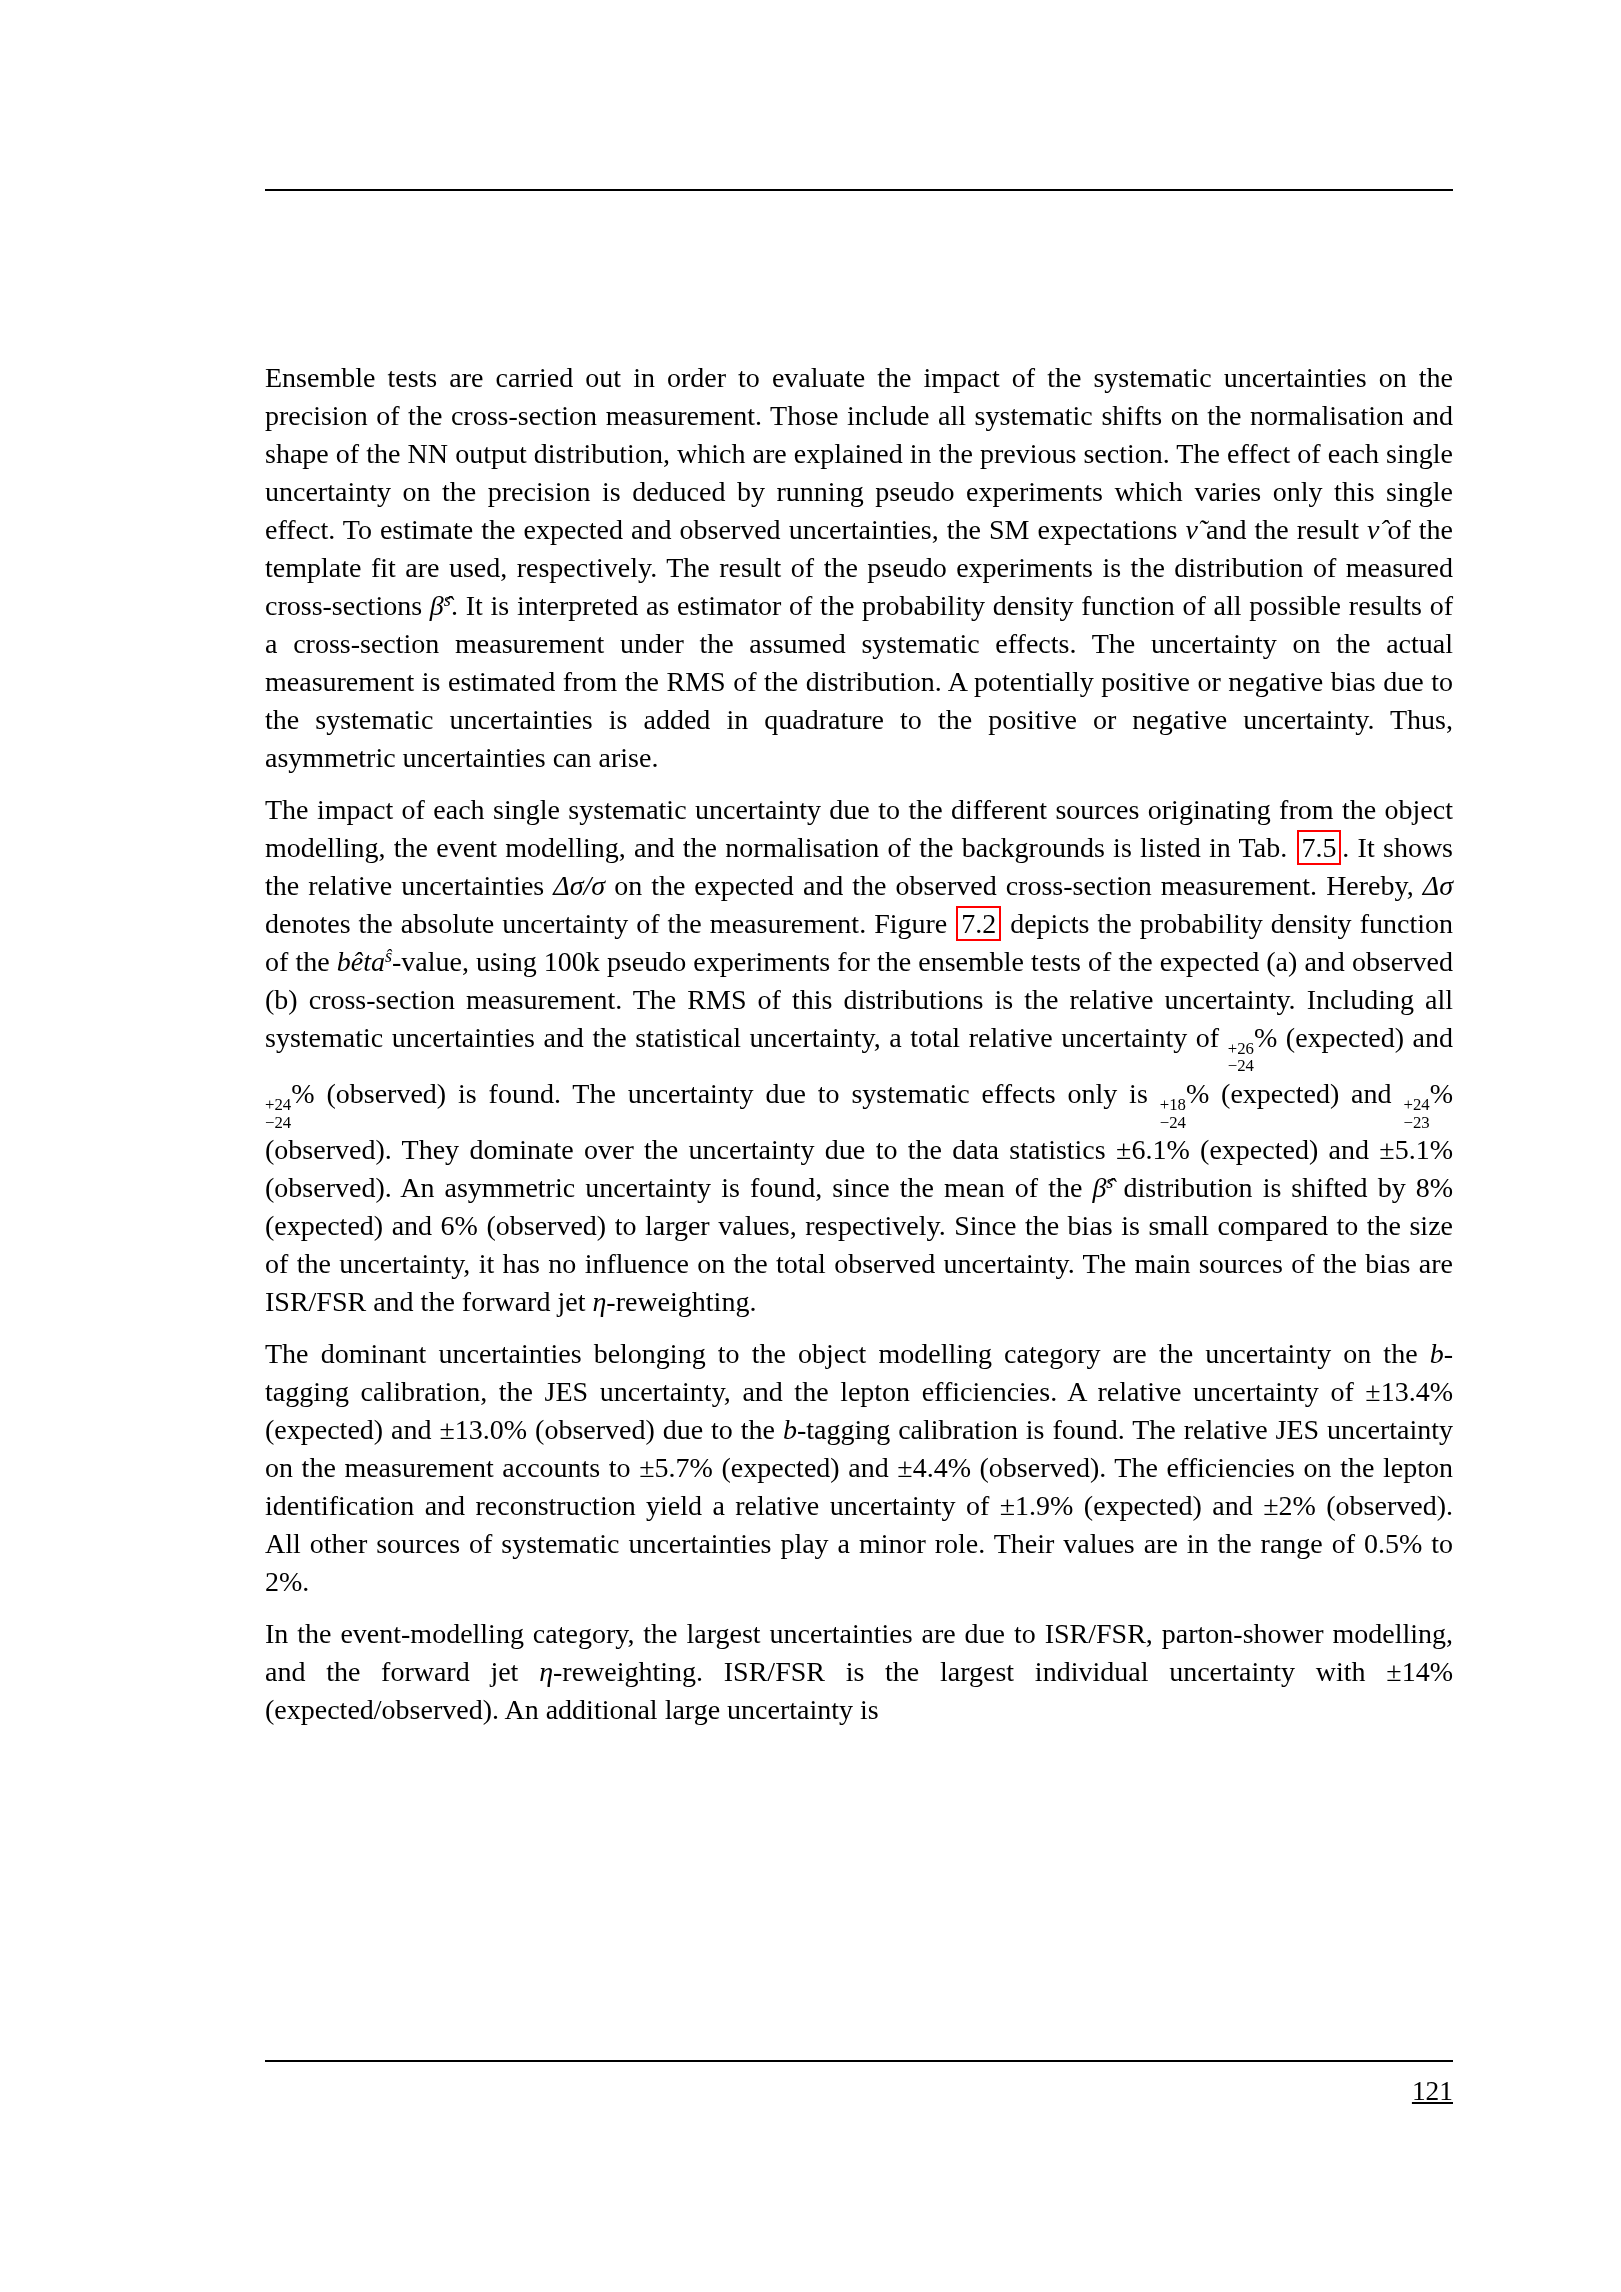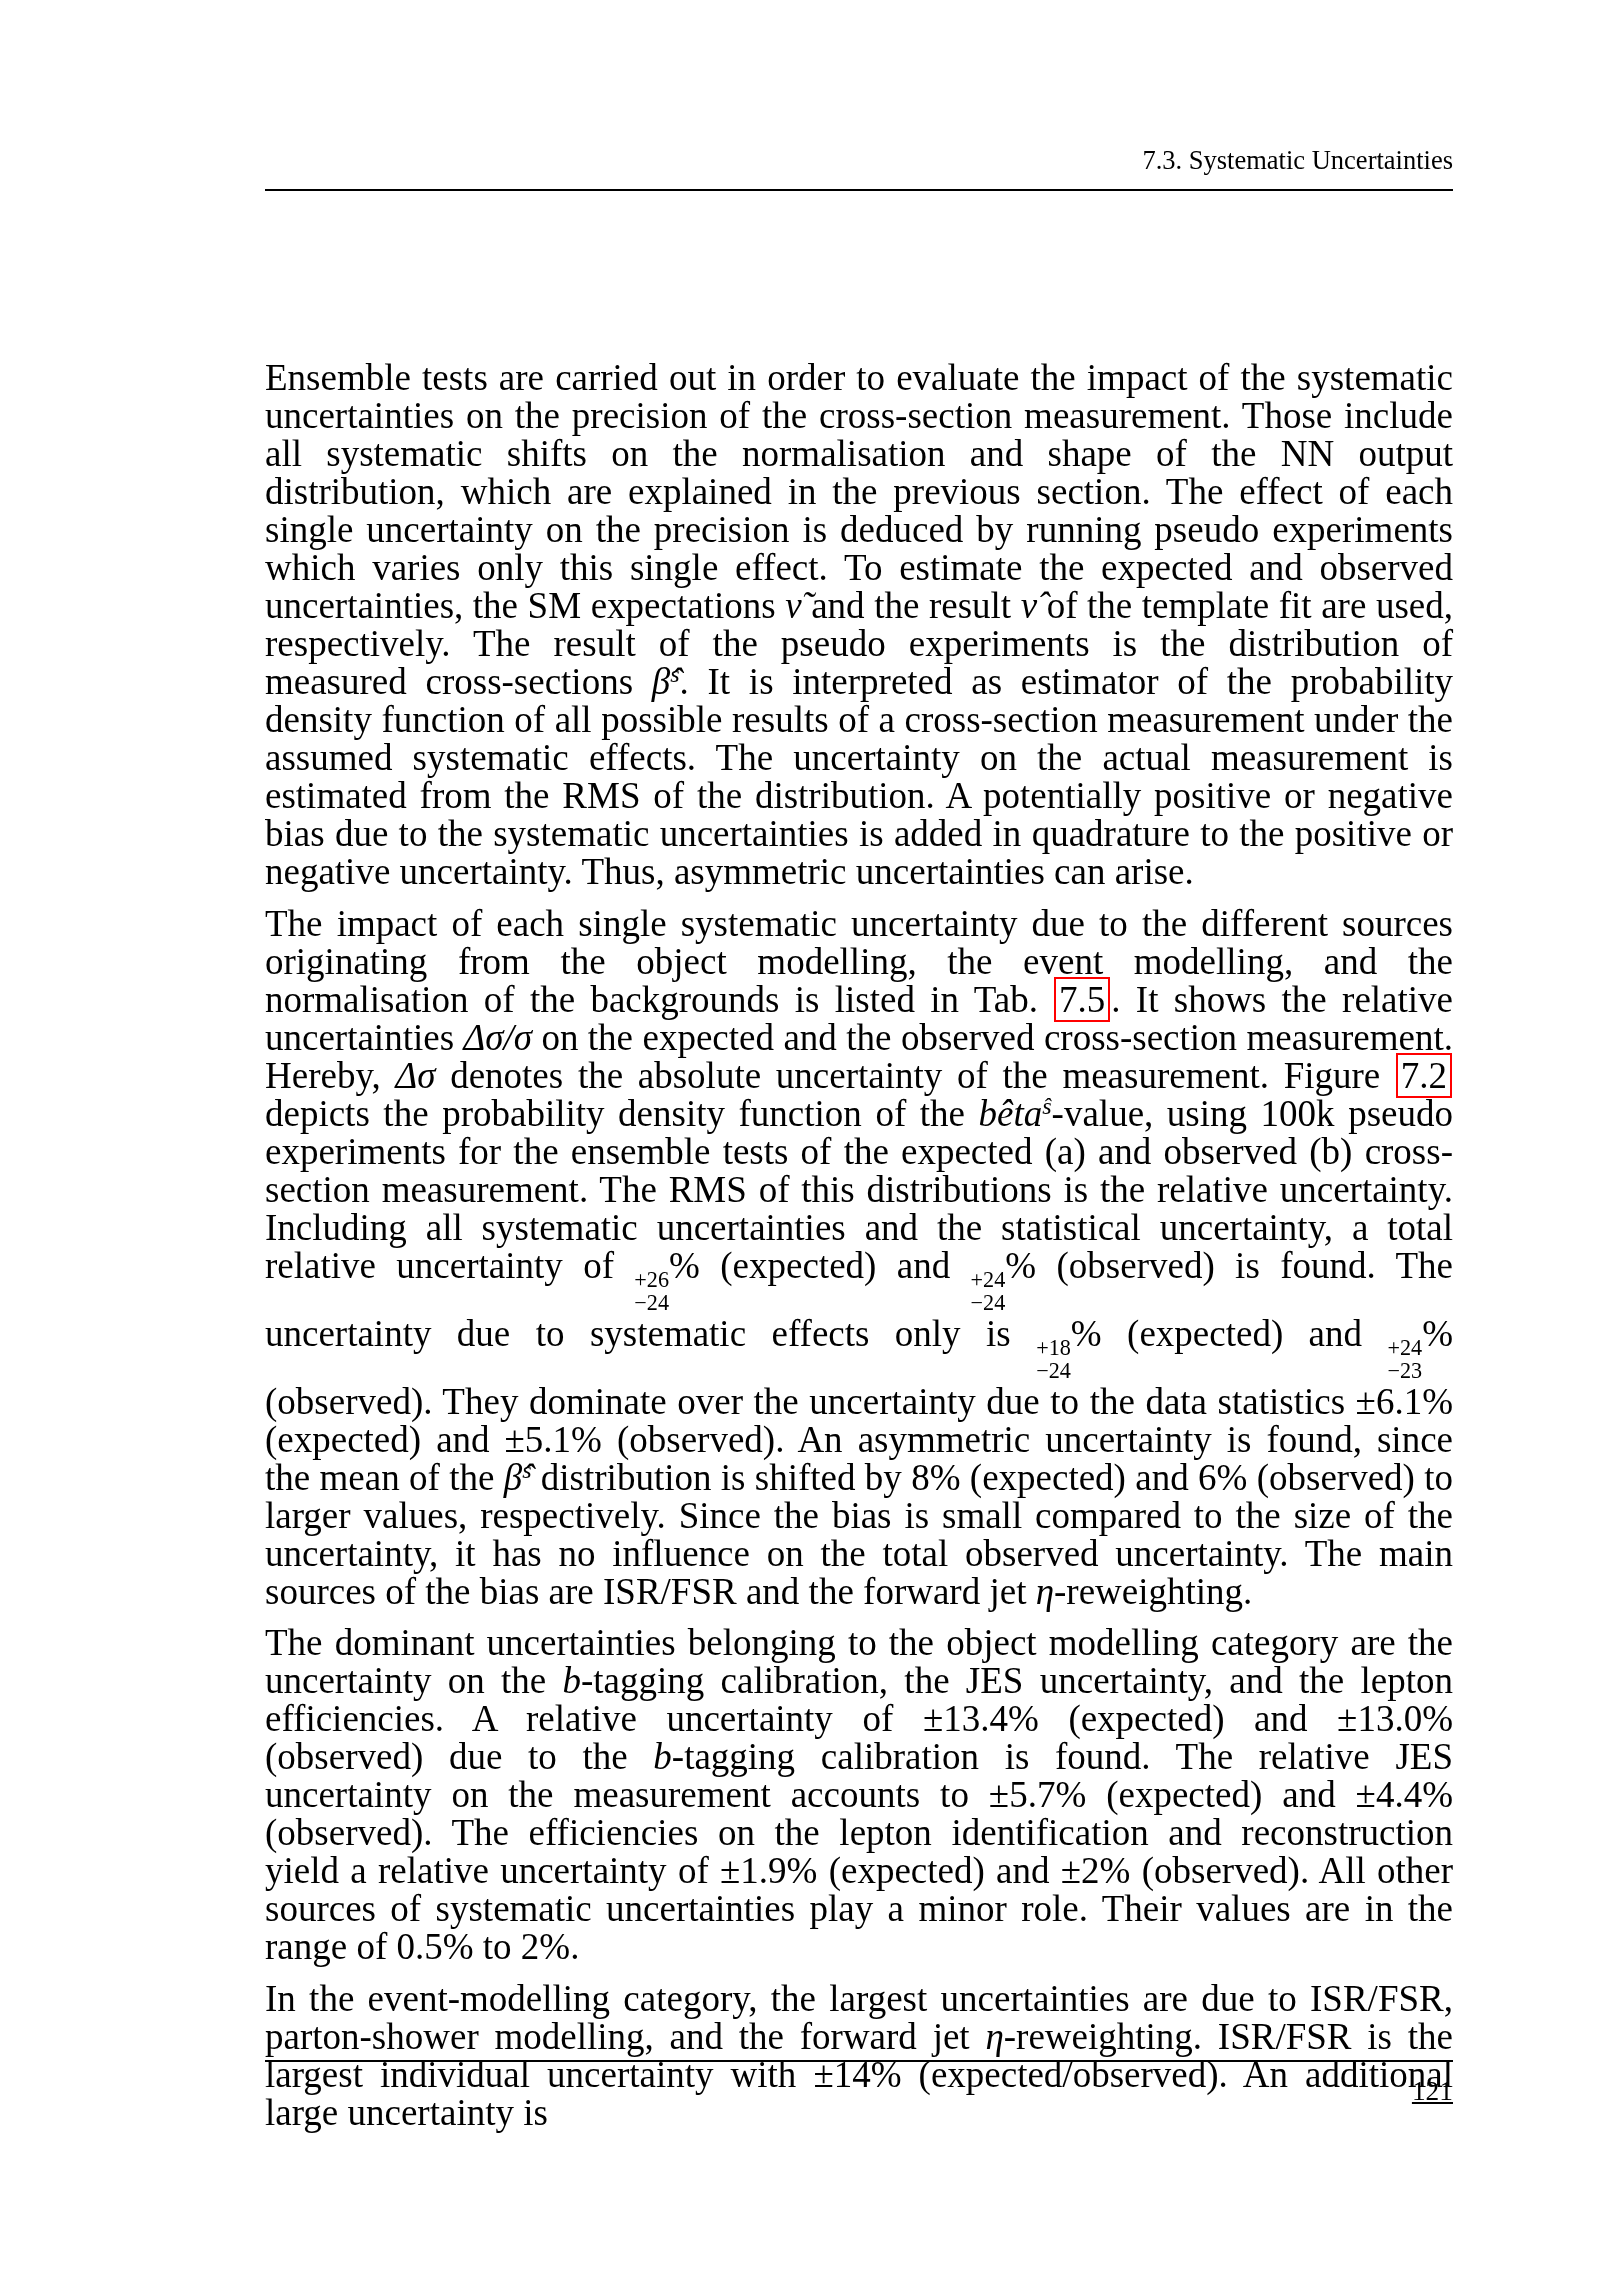--- a/index.html
+++ b/index.html
@@ -36,21 +36,21 @@
     font-family: "DejaVu Sans", "Liberation Sans", sans-serif;
     font-weight: 700;
     font-size: 32px;
     letter-spacing: 0.2px;
   }
   .section-heading .num { margin-right: 29px; }
 
   .body-text {
     position: absolute;
     left: 265px; top: 359px; width: 1188px;
-    font-size: 37px;
+    font-size: 28px;
     line-height: 38px;
     text-align: justify;
     hyphens: auto;
     -webkit-hyphens: auto;
   }
   p.para { margin: 0 0 13.7px 0; }
 
   .it { font-style: italic; }
 
   .sup {
@@ -88,21 +88,20 @@
     text-align: right;
     font-size: 27.4px;
     text-decoration: underline;
   }
 </style>
 </head>
 <body>
 
 <div class="page">
 
-  <div class="running-head">7.3. Systematic Uncertainties</div>
 
   <div class="head-rule"></div>
 
 
   <div class="body-text">
       <p class="para">Ensemble tests are carried out in order to evaluate the impact of the systematic uncertainties on the precision of the cross-section measurement. Those include all systematic shifts on the normalisation and shape of the NN output distribution, which are explained in the previous section. The effect of each single uncertainty on the precision is deduced by running pseudo experiments which varies only this single effect. To estimate the expected and observed uncertainties, the SM expectations <span class="it">ν̃</span> and the result <span class="it">ν̂</span> of the template fit are used, respectively. The result of the pseudo experiments is the distribution of measured cross-sections <span class="it">β̂</span><span class="sup it">s</span>. It is interpreted as estimator of the probability density function of all possible results of a cross-section measurement under the assumed systematic effects. The uncertainty on the actual measurement is estimated from the RMS of the distribution. A potentially positive or negative bias due to the systematic uncertainties is added in quadrature to the positive or negative uncertainty. Thus, asymmetric uncertainties can arise.</p>
       <p class="para">The impact of each single systematic uncertainty due to the different sources originating from the object modelling, the event modelling, and the normalisation of the backgrounds is listed in Tab. <span class="refbox" style="border-color: rgb(255, 0, 0);">7.5</span>. It shows the relative uncertainties <span class="it">Δσ/σ</span> on the expected and the observed cross-section measurement. Hereby, <span class="it">Δσ</span> denotes the absolute uncertainty of the measurement. Figure <span class="refbox" style="border-color: rgb(255, 0, 0);">7.2</span> depicts the probability density function of the <span class="it">bêta</span><span class="sup it">ŝ</span>-value, using 100k pseudo experiments for the ensemble tests of the expected (a) and observed (b) cross-section measurement. The RMS of this distributions is the relative uncertainty. Including all systematic uncertainties and the statistical uncertainty, a total relative uncertainty of <span class="supsub">
           <span>+26</span>
           <span>−24</span>
         </span>% (expected) and <span class="supsub">

